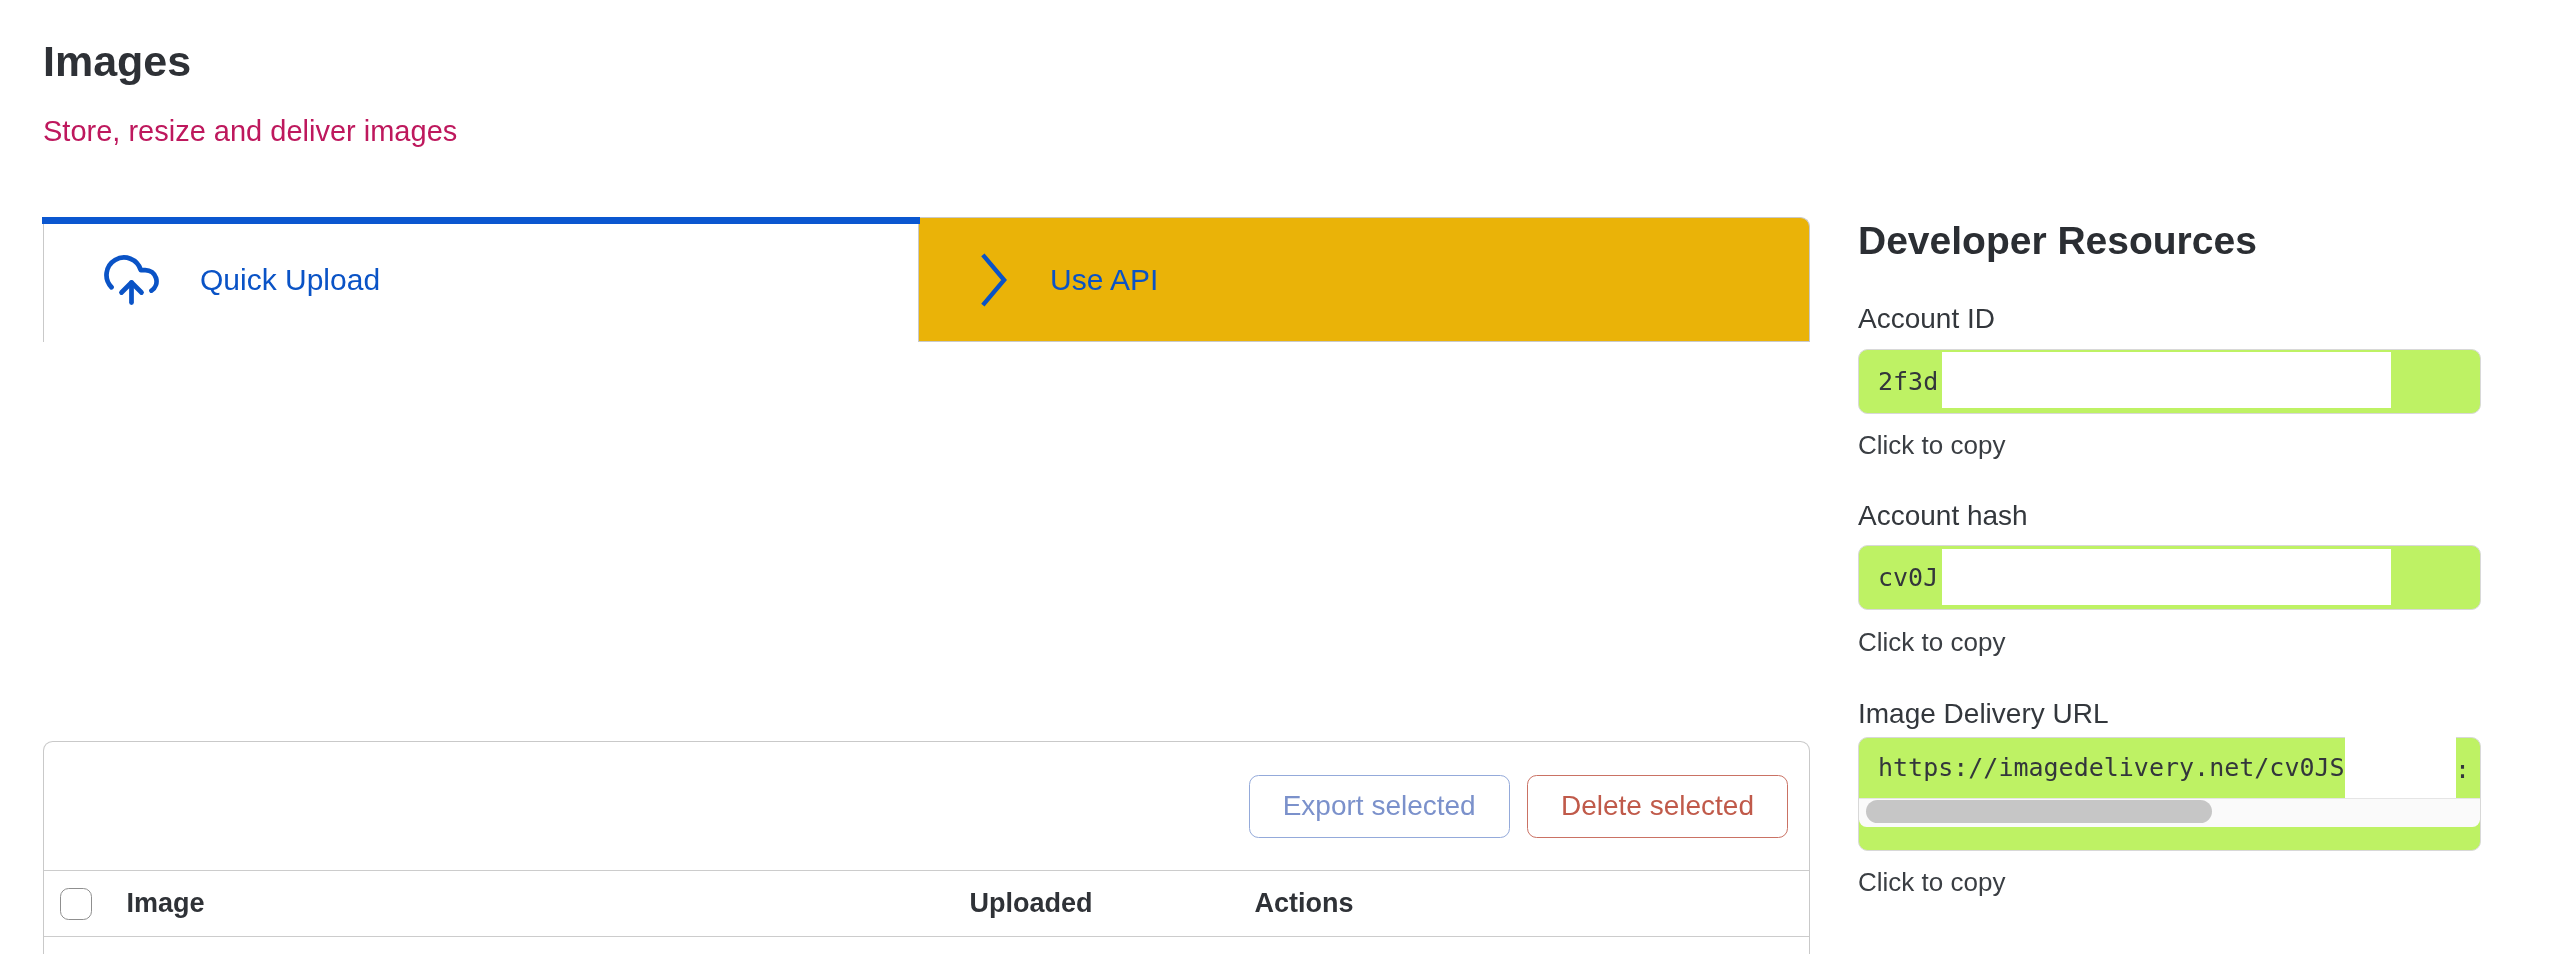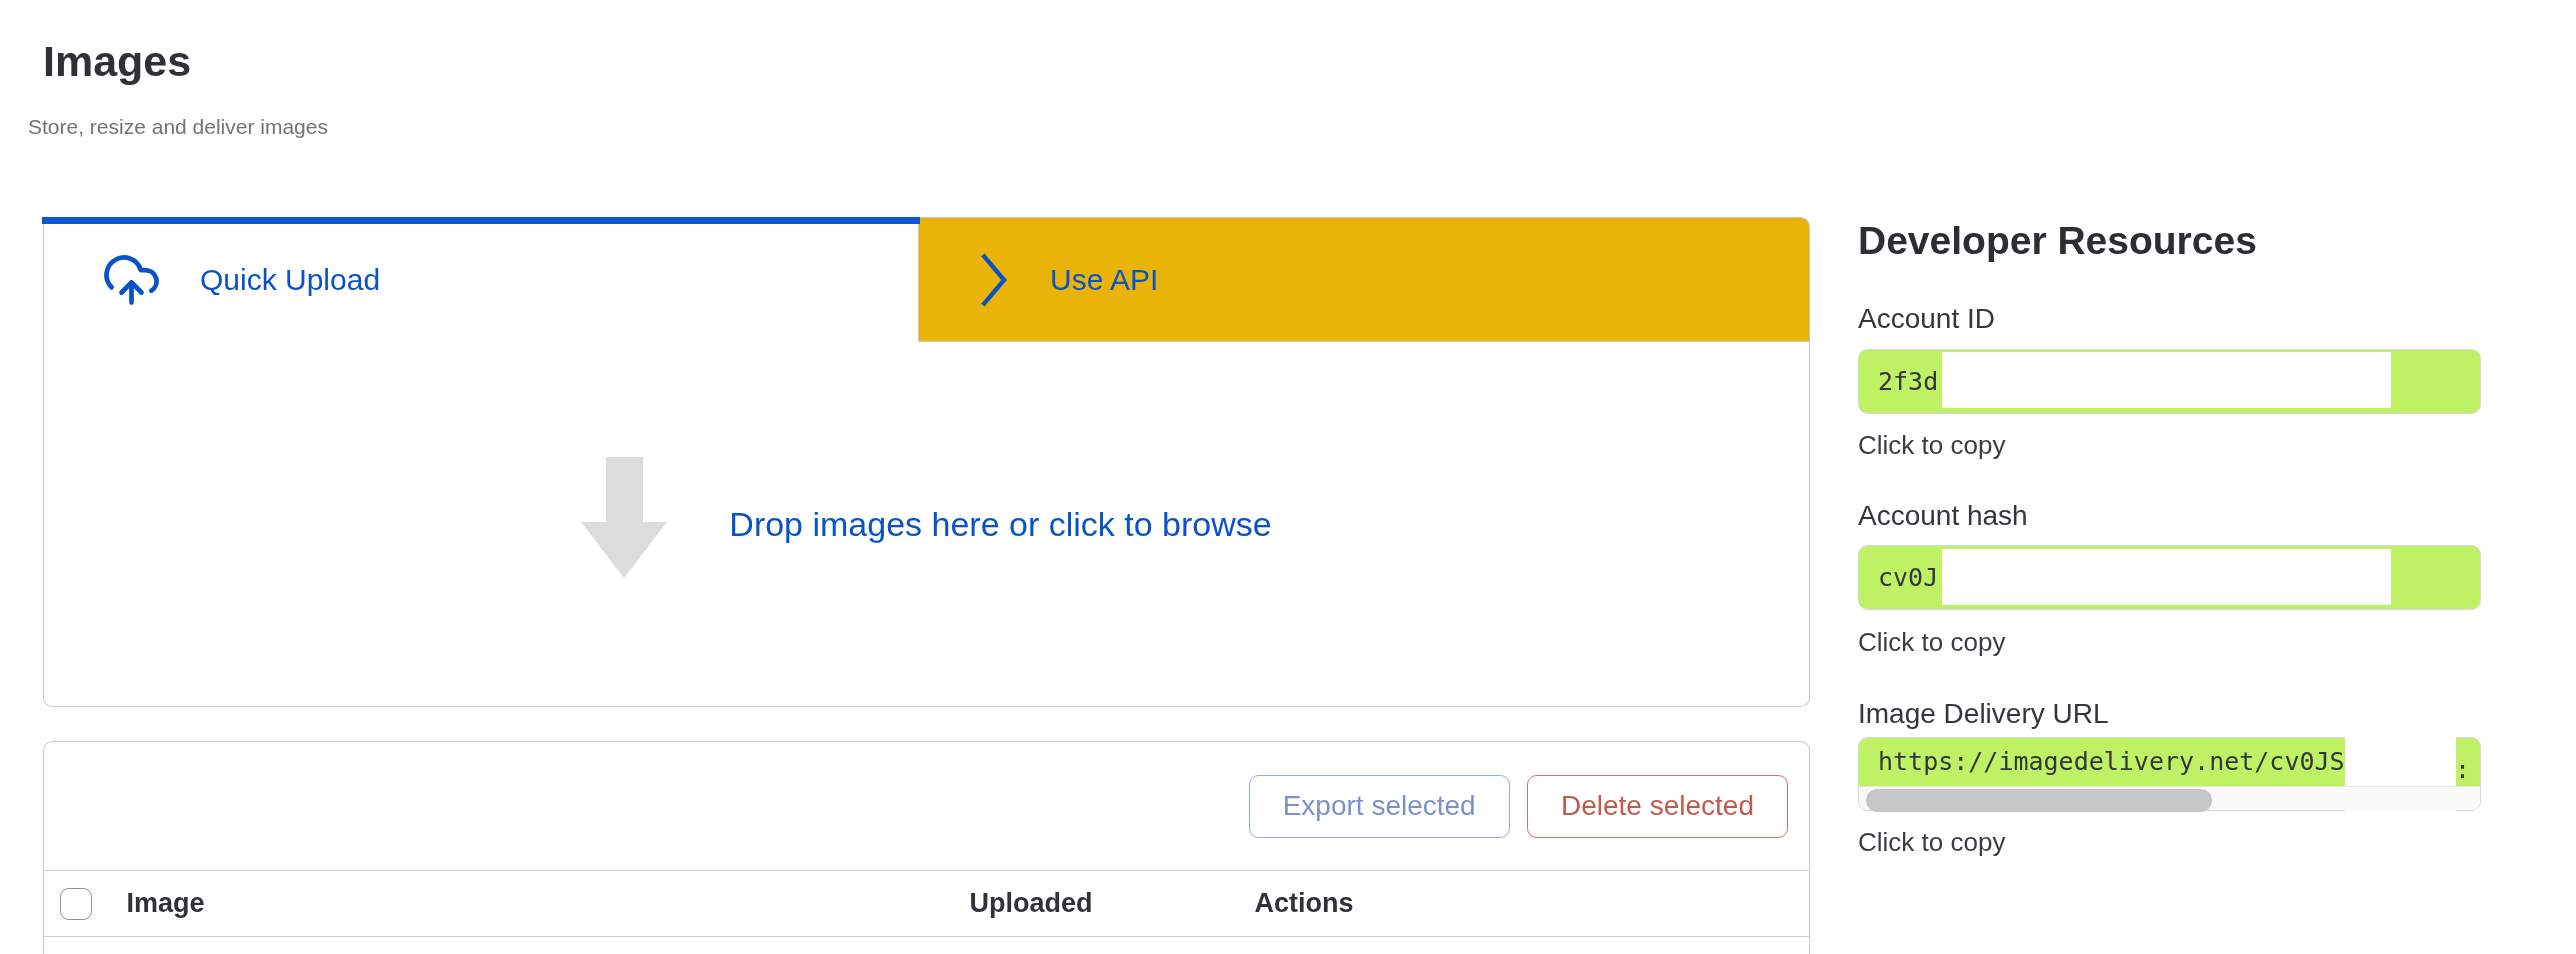--- a/index.html
+++ b/index.html
@@ -2,21 +2,21 @@
 <html><head>
 <meta charset="utf-8">
 <style>
   html,body{margin:0;padding:0;background:#fff;}
   #screen{
     position:relative;width:2576px;height:954px;overflow:hidden;background:#fff;
     font-family:"Liberation Sans",sans-serif;color:#303439;
   }
   
   .page-title{position:absolute;left:43px;top:37px;font-size:43px;font-weight:600;color:#2e3136;}
-  .page-subtitle{position:absolute;left:28px;top:115px;font-size:21px;color:#737373;}
+  .page-subtitle{position:absolute;left:43px;top:115px;font-size:29px;color:#be185d;}
 
   
   .upload-card{position:absolute;left:43px;top:217px;width:1767px;height:490px;}
   .tab-row{display:flex;height:125px;}
   .tab-active{
     position:relative;width:876px;box-sizing:border-box;background:#fff;
     border-left:1.9px solid #c9c9c9;border-right:1.9px solid #c9c9c9;
     display:flex;align-items:center;padding-left:56px;gap:37px;cursor:pointer;text-align:center;
   }
   .tab-active::before{content:"";position:absolute;top:0;left:-1.9px;right:-1.9px;height:6.7px;background:#0b57d0;}
@@ -63,21 +63,21 @@
   .lbl-3{margin-top:38px;}
   .copy-input{
     position:relative;margin-top:12.5px;height:65px;box-sizing:border-box;width:623px;
     background:#bef264;border:1.9px solid #d8d8d8;border-radius:9.6px;cursor:pointer;
     display:flex;align-items:center;padding-left:19px;
     font-family:"DejaVu Sans Mono","Liberation Mono",monospace;font-size:25px;color:#33363b;
     overflow:visible;white-space:nowrap;
   }
   .copy-input .redaction{position:absolute;left:83px;top:2.9px;width:449px;height:56px;background:#ffffff;}
   .click-copy{margin-top:15.4px;font-size:26px;color:#3a3e43;line-height:32px;}
-  .url-input{height:74px;margin-top:5.8px;flex-direction:column;align-items:stretch;padding-left:0;display:flex;}
+  .url-input{height:114px;margin-top:5.8px;flex-direction:column;align-items:stretch;padding-left:0;display:flex;}
   .url-text-row{height:60px;display:flex;align-items:center;padding-left:19px;overflow:hidden;}
   .url-redaction{position:absolute;left:486px;top:-13.5px;width:111px;height:90px;background:#ffffff;}
   .url-fragment{position:absolute;left:596px;top:17.3px;width:15.4px;overflow:hidden;font-family:"DejaVu Sans Mono","Liberation Mono",monospace;font-size:25px;color:#33363b;}
   .hscroll{height:29px;box-sizing:border-box;background:#fafafa;border-top:1.9px solid #e5e5e5;
     border-radius:0 0 7.7px 7.7px;position:relative;}
   .hscroll-thumb{position:absolute;left:6.7px;top:1.9px;width:346px;height:23px;border-radius:11.5px;background:#c6c6c6;cursor:pointer;}
 
   .icon{flex:none;display:flex;align-items:center;justify-content:center;}
 </style>
 </head>
@@ -105,27 +105,20 @@
       <div class="tab-inactive">
         <span class="icon">
           <svg width="29" height="62" viewBox="0 0 30 64" fill="none" stroke="#0a53c6" stroke-width="4.5" stroke-linejoin="miter">
             <polyline points="4,6 26,32 4,58"></polyline>
           </svg>
         </span>
         <span class="tab-label">Use API</span>
       </div>
     </div>
 
-    <div class="drop-zone">
-      <span class="arrow-down">
-        <span class="arrow-shaft"></span>
-        <span class="arrow-head"></span>
-      </span>
-      <span class="drop-label">Drop images here or click to browse</span>
-    </div>
   </div>
 
   <div class="list-card">
     <div class="toolbar">
       <button class="btn btn-export">Export selected</button>
       <button class="btn btn-delete">Delete selected</button>
     </div>
     <div class="thead">
       <span class="checkbox"></span>
       <span class="col-name">Image</span>

